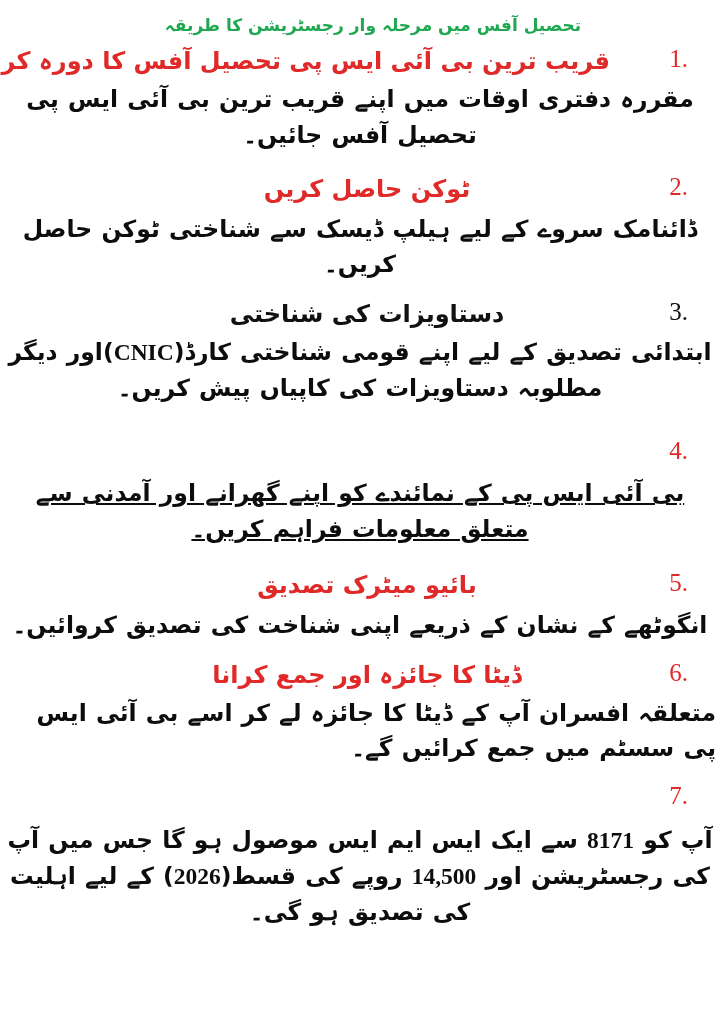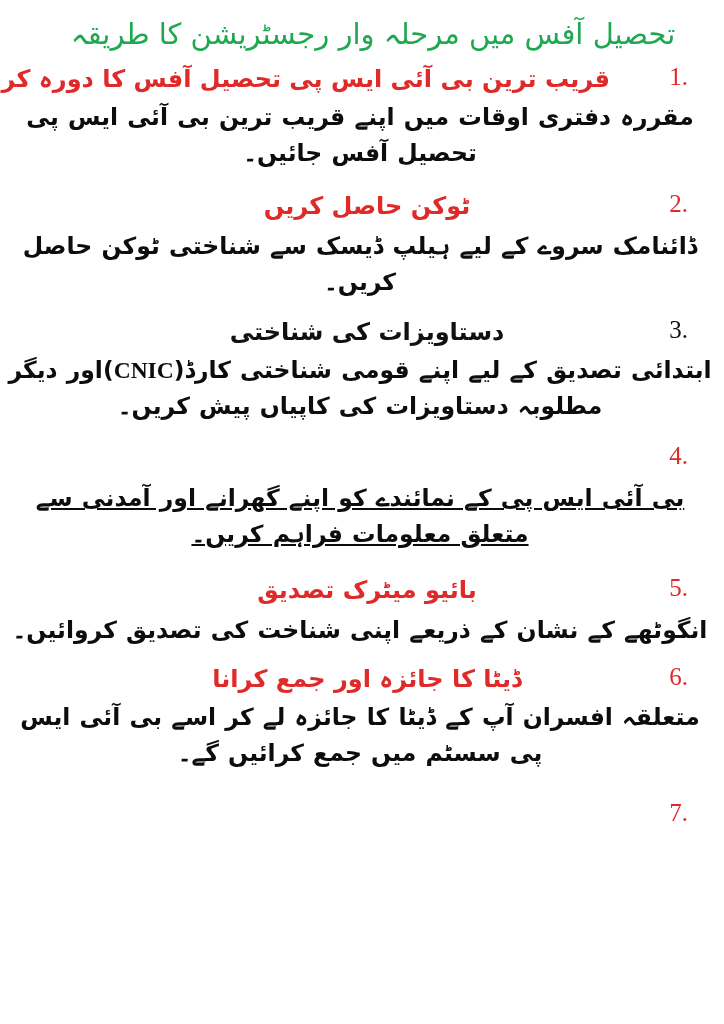--- a/index.html
+++ b/index.html
@@ -26,23 +26,23 @@
     background: #ffffff;
     direction: rtl;
   }
 
   
   .doc-title {
     display: block;
     width: 100%;
     text-align: center;
     color: #1fa851;
-    font-size: 29px;
+    font-size: 17px;
     line-height: 1.48;
-    font-weight: 400;
+    font-weight: 700;
     letter-spacing: 0.2px;
     margin: 7px 0 4px 0;
     padding-left: 24px;
     box-sizing: border-box;
     white-space: nowrap;
   }
 
   
   .steps {
     list-style: none;
@@ -114,27 +114,27 @@
     direction: ltr;
     unicode-bidi: isolate;
     font-family: "Liberation Serif", "DejaVu Serif", serif;
   }
 
   
   .s1 .step-body { margin-bottom: 16px; }
   .s2 .step-head { height: 42px; }
   .s2 .step-body { }
   .s3 .step-head { height: 40px; }
-  .s3 .step-body { margin-bottom: 15px; }
+  .s3 .step-body { margin-bottom: 28px; }
   .s4 .step-head { height: 42px; }
   .s4 .step-body { margin-bottom: 18px; text-decoration: underline; }
   .s5 .step-head { height: 42px; }
   .s5 .step-body { }
   .s6 .step-head { height: 40px; }
-  .s6 .step-body { margin-bottom: 24px; }
+  .s6 .step-body { margin-bottom: 12px; text-align: right; }
   .s7 .step-head { height: 44px; }
   .s7 .step-body { margin-bottom: 0; }
 </style>
 </head>
 <body>
 
 <div class="page">
 
   <h1 class="doc-title">تحصیل آفس میں مرحلہ وار رجسٹریشن کا طریقہ</h1>
 
@@ -186,16 +186,19 @@
         <span class="step-num c-red">6.</span>
         <span class="step-title c-red">ڈیٹا کا جائزہ اور جمع کرانا</span>
       </div>
       <p class="step-body">متعلقہ افسران آپ کے ڈیٹا کا جائزہ لے کر اسے بی آئی ایس پی سسٹم میں جمع کرائیں گے۔</p>
     </li>
 
     <li class="step s7">
       <div class="step-head">
         <span class="step-num c-red">7.</span>
       </div>
+      <p class="step-body">
+        <span>آپ کو </span><span class="lat">8171</span><span> سے ایک ایس ایم ایس موصول ہو گا جس میں آپ کی رجسٹریشن اور </span><span class="lat">14,500</span><span> روپے کی قسط(</span><span class="lat">2026</span><span>) کے لیے اہلیت کی تصدیق ہو گی۔</span>
+      </p>
     </li>
 
   </ol>
 </div>
 
 </body></html>

